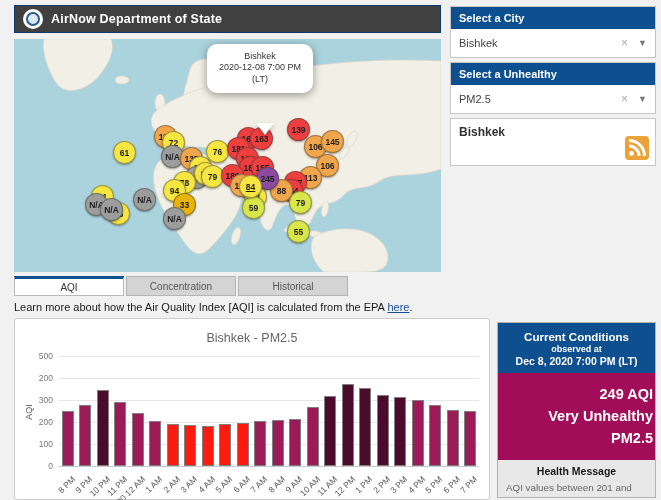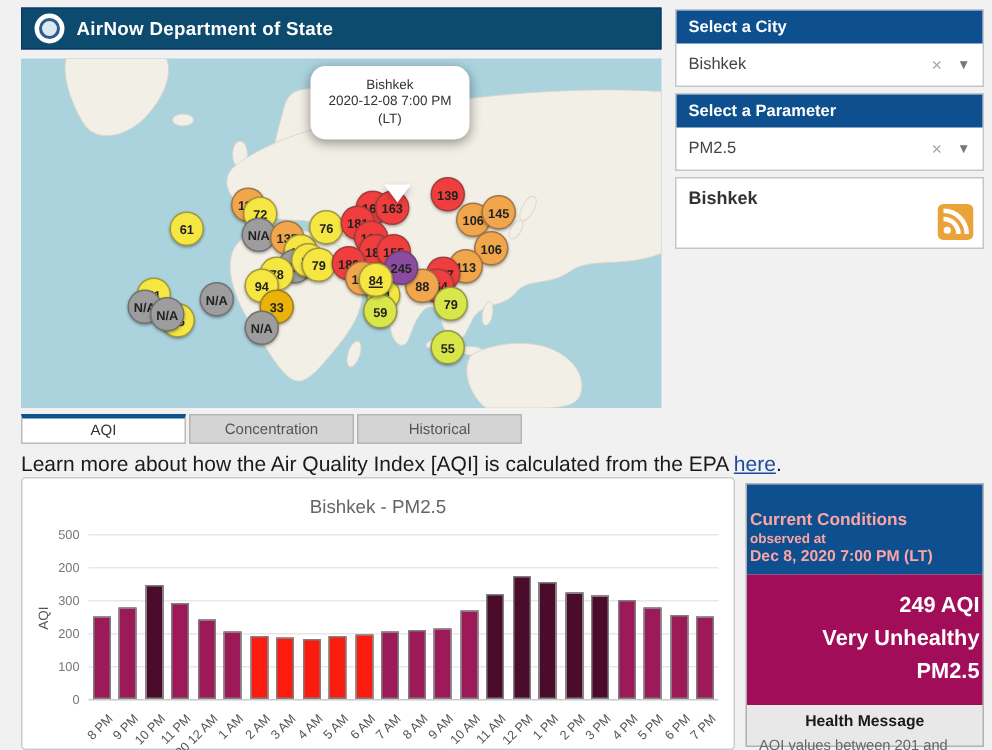--- a/index.html
+++ b/index.html
@@ -52,57 +52,57 @@
   #note { left:452px; top:172px; width:202px; font-size:9.5px; color:#8a8a8a; line-height:1.85; }
   #note a { color:#16457c; font-weight:bold; }
 
   
   #tabs { left:14px; top:276px; display:flex; }
   .tab { width:110px; height:20px; display:flex; align-items:center; justify-content:center;
     font-size:10px; margin-right:2px; cursor:pointer; }
   .tab.active { background:#fff; border:1px solid #bbb; border-top:3px solid #0d5191;
     color:#333; }
   .tab.inactive { background:#d4d4d4; border:1px solid #b5b5b5; color:#555; }
-  #learn-more { left:14px; top:301px; font-size:14px; color:#1a1a1a; }
+  #learn-more { left:14px; top:301px; font-size:11px; color:#1a1a1a; }
   #learn-more a { color:#1a4c9b; }
 
   
   #chart-panel { left:14px; top:318px; width:476px; height:182px; background:#fff;
     border:1px solid #ccc; border-radius:3px; }
   #chart-title { position:absolute; top:12px; left:0; width:100%; text-align:center;
     font-size:12.5px; color:#666; }
   #ylab { position:absolute; left:6px; top:88px; font-size:9px; color:#555;
     transform:rotate(-90deg); }
   .ytick { position:absolute; width:26px; text-align:right; font-size:8.5px; color:#777; }
   .gridline { position:absolute; left:44px; width:420px; height:1px; background:#e7e7e7; }
   .gridline.base { background:#c9c9c9; }
   .bar { position:absolute; width:12px; border:1px solid #808080; cursor:pointer; }
   .xlab { position:absolute; width:90px; text-align:right; font-size:8.5px; color:#555;
     transform-origin:100% 0; transform:rotate(-45deg); white-space:nowrap; }
 
   
   #cc-panel { left:497px; top:322px; width:159px; height:176px; border:1px solid #b2b2b2;
     background:#e8e8e8; }
-  #cc-head { background:#0d4f8f; color:#fca5a5; padding:18px 2px 6px; }
+  #cc-head { background:#0d4f8f; color:#ffffff; text-align:center; padding:8px 2px 6px; }
   #cc-head .t1 { font-size:11.5px; font-weight:bold; }
   #cc-head .t2 { font-size:9px; font-weight:bold; margin-top:1px; }
   #cc-head .t3 { font-size:10.5px; font-weight:bold; margin-top:1px; }
   #cc-aqi { color:#fff; text-align:right; padding:11px 2px; }
   #cc-aqi div { font-size:14.5px; font-weight:bold; line-height:1.5; }
   #cc-health { padding:5px 8px; }
   #cc-health .ht { text-align:center; font-size:10.5px; font-weight:bold; color:#1a1a1a;
     margin-bottom:3px; }
   #cc-health .hb { font-size:9.8px; color:#666; line-height:1.65; }
 </style>
 </head>
 <body>
 
 <div id="stage">
 
-  <div id="app-header" class="abs" style="background: #0c4a6e;">
+  <div id="app-header" class="abs" style="background: #404040;">
     <div id="seal">
       <div class="inner"></div>
     </div>
     <div id="app-title">AirNow Department of State</div>
   </div>
 
   <div id="map" class="abs" style="background: rgb(171, 211, 222);">
     <svg id="land" width="427" height="233" viewBox="0 0 427 233">
       <g fill="#f2efe6" stroke="#ddd5c8" stroke-width="0.6">
         <path d="M30,0 L97,0 C102,12 93,30 80,42 C67,53 51,55 43,45 C35,34 27,13 30,0 Z"></path>
@@ -178,21 +178,21 @@
   <div class="abs side-box" style="top:6px;">
     <div class="head" style="background: rgb(13, 79, 143);">Select a City</div>
     <div class="select-row">
       <div class="val">Bishkek</div>
       <div class="clear">×</div>
       <div class="caret">▼</div>
     </div>
   </div>
 
   <div class="abs side-box" style="top:62px;">
-    <div class="head" style="background: rgb(13, 79, 143);">Select a Parameter</div>
+    <div class="head" style="background: rgb(13, 79, 143);">Select a Unhealthy</div>
     <div class="select-row">
       <div class="val">PM2.5</div>
       <div class="clear">×</div>
       <div class="caret">▼</div>
     </div>
   </div>
 
   <div id="feed-box" class="abs side-box">
     <div id="feed-city">Bishkek</div>
     <svg id="rss" viewBox="0 0 24 24">

